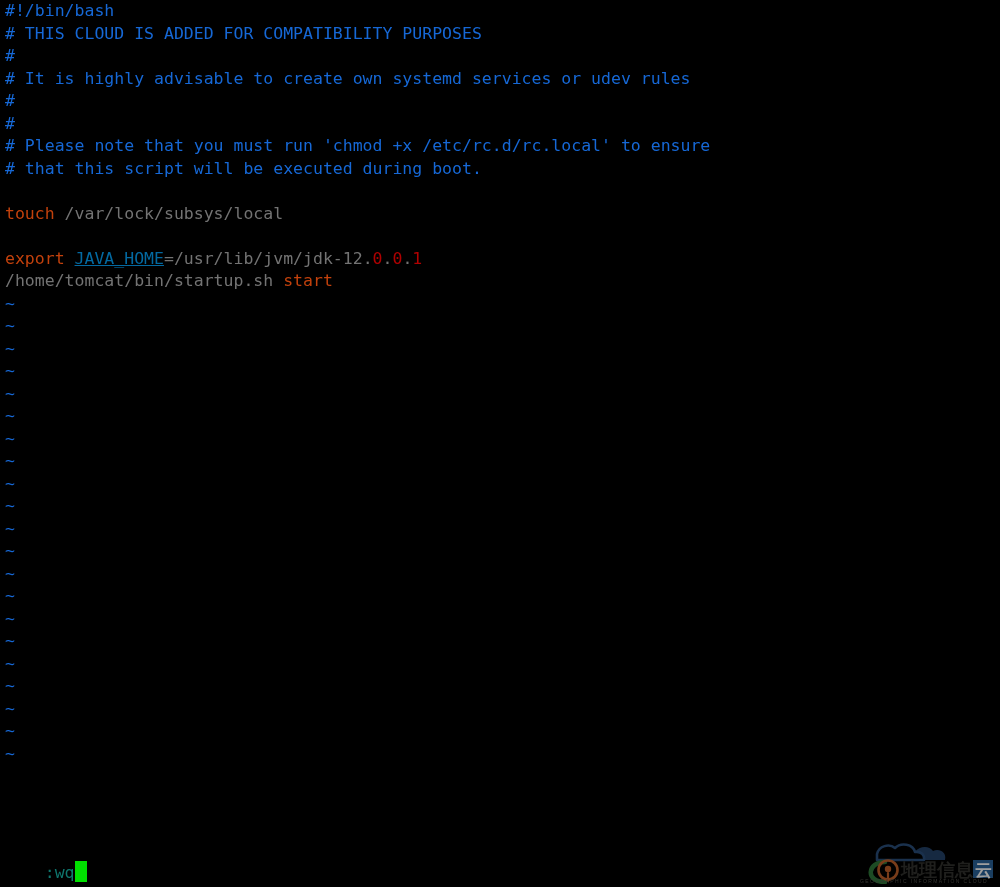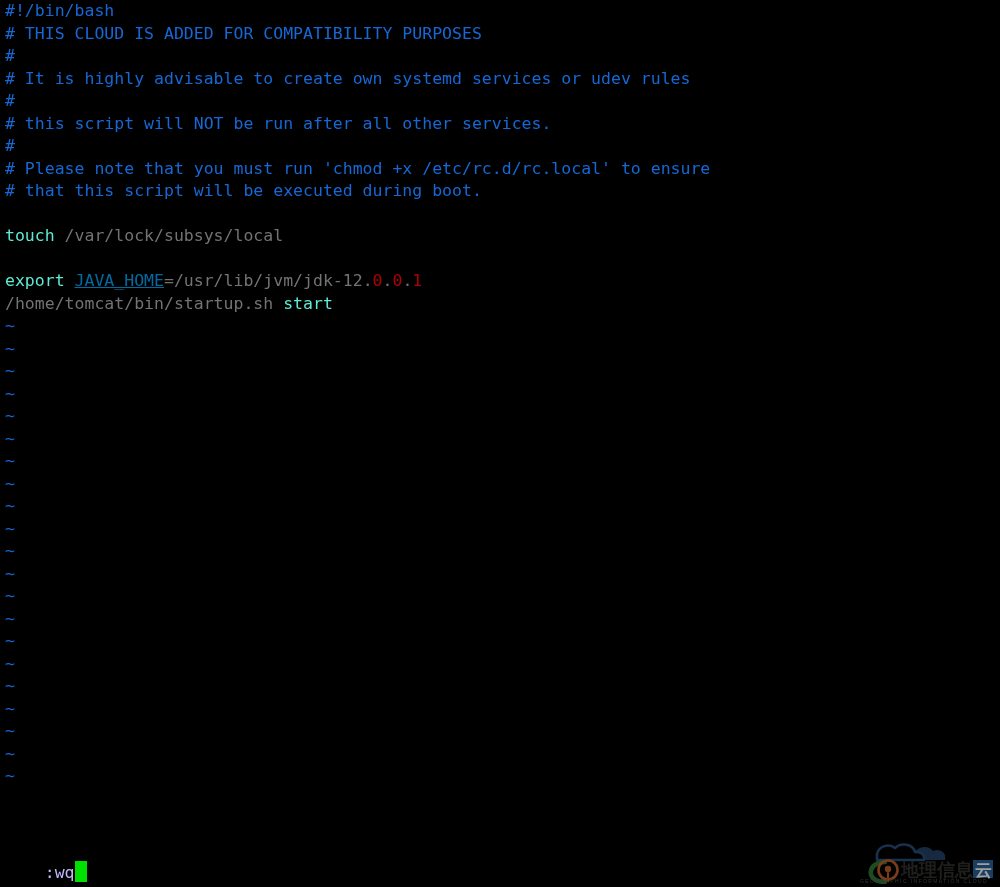--- a/index.html
+++ b/index.html
@@ -36,26 +36,26 @@
     font-size: 16.5px;
     white-space: pre;
     padding-left: 5px;
     letter-spacing: 0px;
   }
 
   .tok { white-space: pre; }
 
   
   .c-comment  { color: #1668d6; }
-  .c-keyword  { color: #5eead4; }
+  .c-keyword  { color: #c2410c; }
   .c-ident    { color: #0369a1; text-decoration: underline; }
   .c-plain    { color: #737373; }
   .c-number   { color: #b00000; }
   .c-tilde    { color: #1668d6; }
-  .c-status   { color: #c4b5fd; text-align: right; }
+  .c-status   { color: #0f766e; text-align: right; }
 
   #statusline {
     position: absolute;
     left: 0;
     top: 838px;
     width: 1000px;
     height: 24px;
     line-height: 22.5px;
     font-size: 16.5px;
     padding-left: 5px;
@@ -86,21 +86,20 @@
 <body>
 
 <div id="terminal">
 
   <div id="buffer">
       <div class="line"><span class="tok c-comment">#!/bin/bash</span></div>
       <div class="line"><span class="tok c-comment"># THIS CLOUD IS ADDED FOR COMPATIBILITY PURPOSES</span></div>
       <div class="line"><span class="tok c-comment">#</span></div>
       <div class="line"><span class="tok c-comment"># It is highly advisable to create own systemd services or udev rules</span></div>
       <div class="line"><span class="tok c-comment">#</span></div>
-      <div class="line"><span class="tok c-comment"># this script will NOT be run after all other services.</span></div>
       <div class="line"><span class="tok c-comment">#</span></div>
       <div class="line"><span class="tok c-comment"># Please note that you must run 'chmod +x /etc/rc.d/rc.local' to ensure</span></div>
       <div class="line"><span class="tok c-comment"># that this script will be executed during boot.</span></div>
       <div class="line">&nbsp;</div>
       <div class="line"><span class="tok c-keyword">touch</span><span class="tok c-plain"> /var/lock/subsys/local</span></div>
       <div class="line">&nbsp;</div>
       <div class="line"><span class="tok c-keyword">export</span><span class="tok c-plain"> </span><span class="tok c-ident">JAVA_HOME</span><span class="tok c-plain">=/usr/lib/jvm/jdk-12.</span><span class="tok c-number">0</span><span class="tok c-plain">.</span><span class="tok c-number">0</span><span class="tok c-plain">.</span><span class="tok c-number">1</span></div>
       <div class="line"><span class="tok c-plain">/home/tomcat/bin/startup.sh </span><span class="tok c-keyword">start</span></div>
       <div class="line"><span class="tok c-tilde">~</span></div>
       <div class="line"><span class="tok c-tilde">~</span></div>

